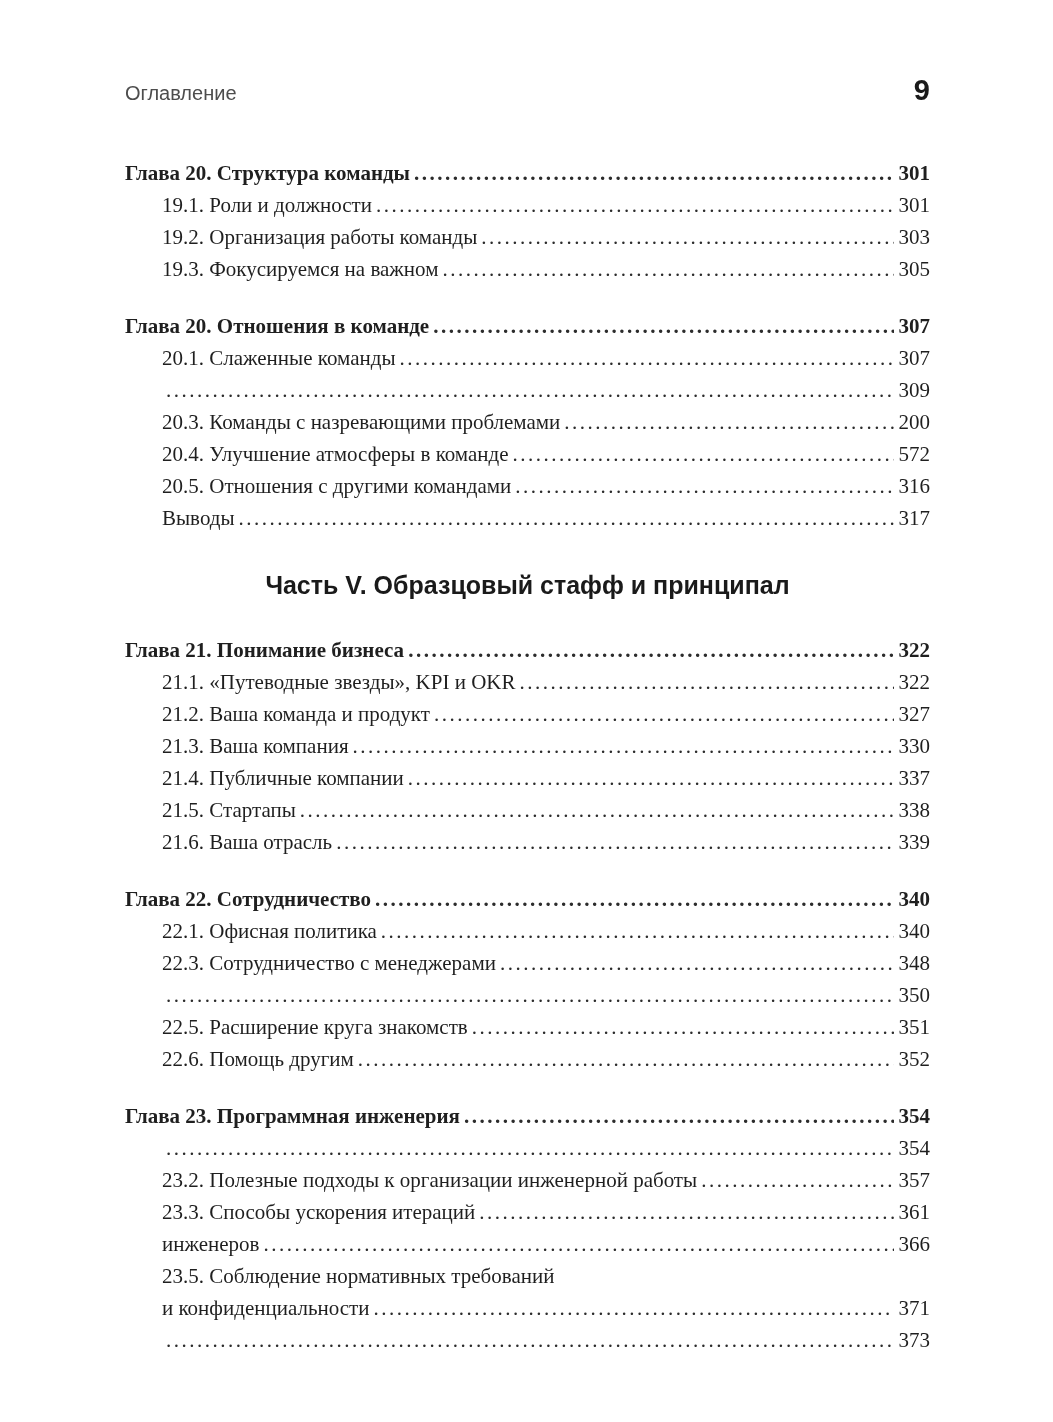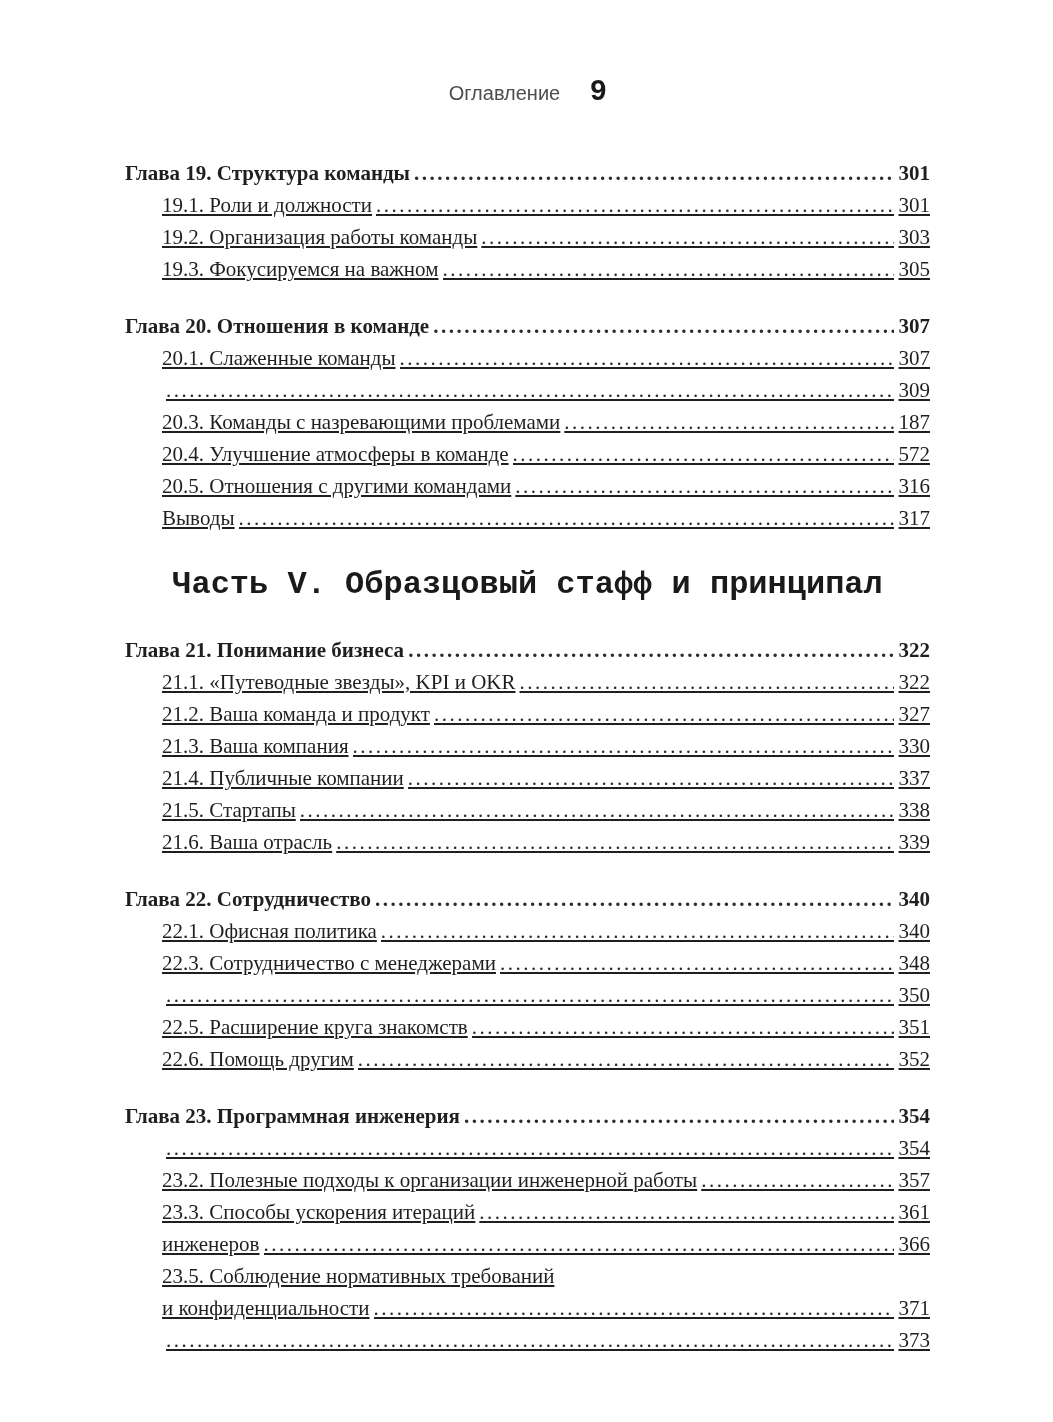--- a/index.html
+++ b/index.html
@@ -15,21 +15,21 @@
     background: #ffffff;
     box-sizing: border-box;
     padding: 74px 123px 30px 125px;
     font-family: "Liberation Serif", "DejaVu Serif", serif;
     font-size: 21px;
     line-height: 32px;
     color: #1f1f1f;
   }
   .running-head {
     display: flex;
-    justify-content: center;
+    justify-content: space-between;
     align-items: baseline;
     gap: 30px;
     margin-bottom: 48px;
   }
   .running-head .rh-label {
     font-family: "Liberation Sans", "DejaVu Sans", sans-serif;
     font-size: 20px;
     color: #4d4d4d;
   }
   .running-head .rh-page {
@@ -45,62 +45,61 @@
     display: flex;
     align-items: baseline;
   }
   .toc-row.chapter {
     font-weight: 700;
   }
   .toc-row.item,
   .toc-row.cont-first,
   .toc-row.cont-second {
     padding-left: 37px;
-    text-decoration: underline;
   }
   .toc-title {
     white-space: nowrap;
   }
   .toc-dots {
     flex: 1 1 auto;
     overflow: hidden;
     white-space: nowrap;
     margin: 0 3px 0 4px;
   }
   .toc-dots::after {
     content: "..........................................................................................................................................................";
     letter-spacing: 2.5px;
     color: #2c2c2c;
   }
   .toc-page {
     white-space: nowrap;
     margin-left: 2px;
   }
   .part-heading {
-    font-family: Liberation Mono, monospace;
-    font-size: 32px;
+    font-family: Liberation Sans, sans-serif;
+    font-size: 25px;
     font-weight: 700;
     color: #1a1a1a;
     text-align: center;
     margin: 34px 0 32px 0;
     line-height: 34px;
   }
 </style>
 </head>
 <body>
 
 <div class="page">
   <div class="running-head">
     <span class="rh-label">Оглавление</span>
     <span class="rh-page">9</span>
   </div>
   <div id="toc">
       <div class="chapter-group">
         <div class="toc-row chapter">
-          <span class="toc-title">Глава 19. Структура команды</span>
+          <span class="toc-title">Глава 20. Структура команды</span>
           <span class="toc-dots"></span>
           <span class="toc-page">301</span>
         </div>
         <div class="toc-row item">
           <span class="toc-title">19.1. Роли и должности</span>
           <span class="toc-dots"></span>
           <span class="toc-page">301</span>
         </div>
         <div class="toc-row item">
           <span class="toc-title">19.2. Организация работы команды</span>
@@ -124,21 +123,21 @@
           <span class="toc-dots"></span>
           <span class="toc-page">307</span>
         </div>
         <div class="toc-row item">
           <span class="toc-dots"></span>
           <span class="toc-page">309</span>
         </div>
         <div class="toc-row item">
           <span class="toc-title">20.3. Команды с назревающими проблемами</span>
           <span class="toc-dots"></span>
-          <span class="toc-page">187</span>
+          <span class="toc-page">200</span>
         </div>
         <div class="toc-row item">
           <span class="toc-title">20.4. Улучшение атмосферы в команде</span>
           <span class="toc-dots"></span>
           <span class="toc-page">572</span>
         </div>
         <div class="toc-row item">
           <span class="toc-title">20.5. Отношения с другими командами</span>
           <span class="toc-dots"></span>
           <span class="toc-page">316</span>

